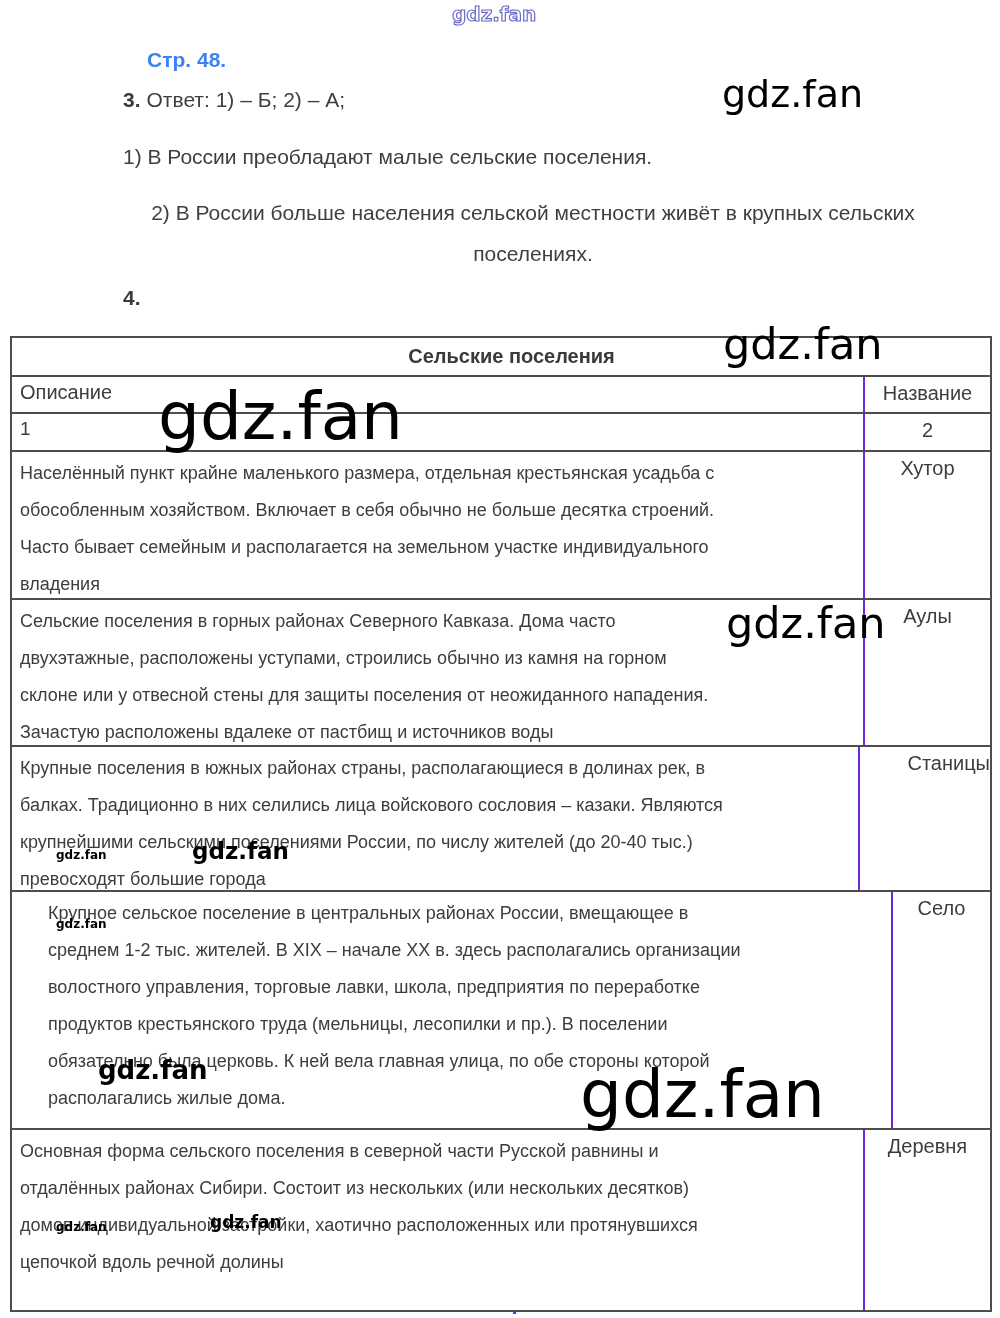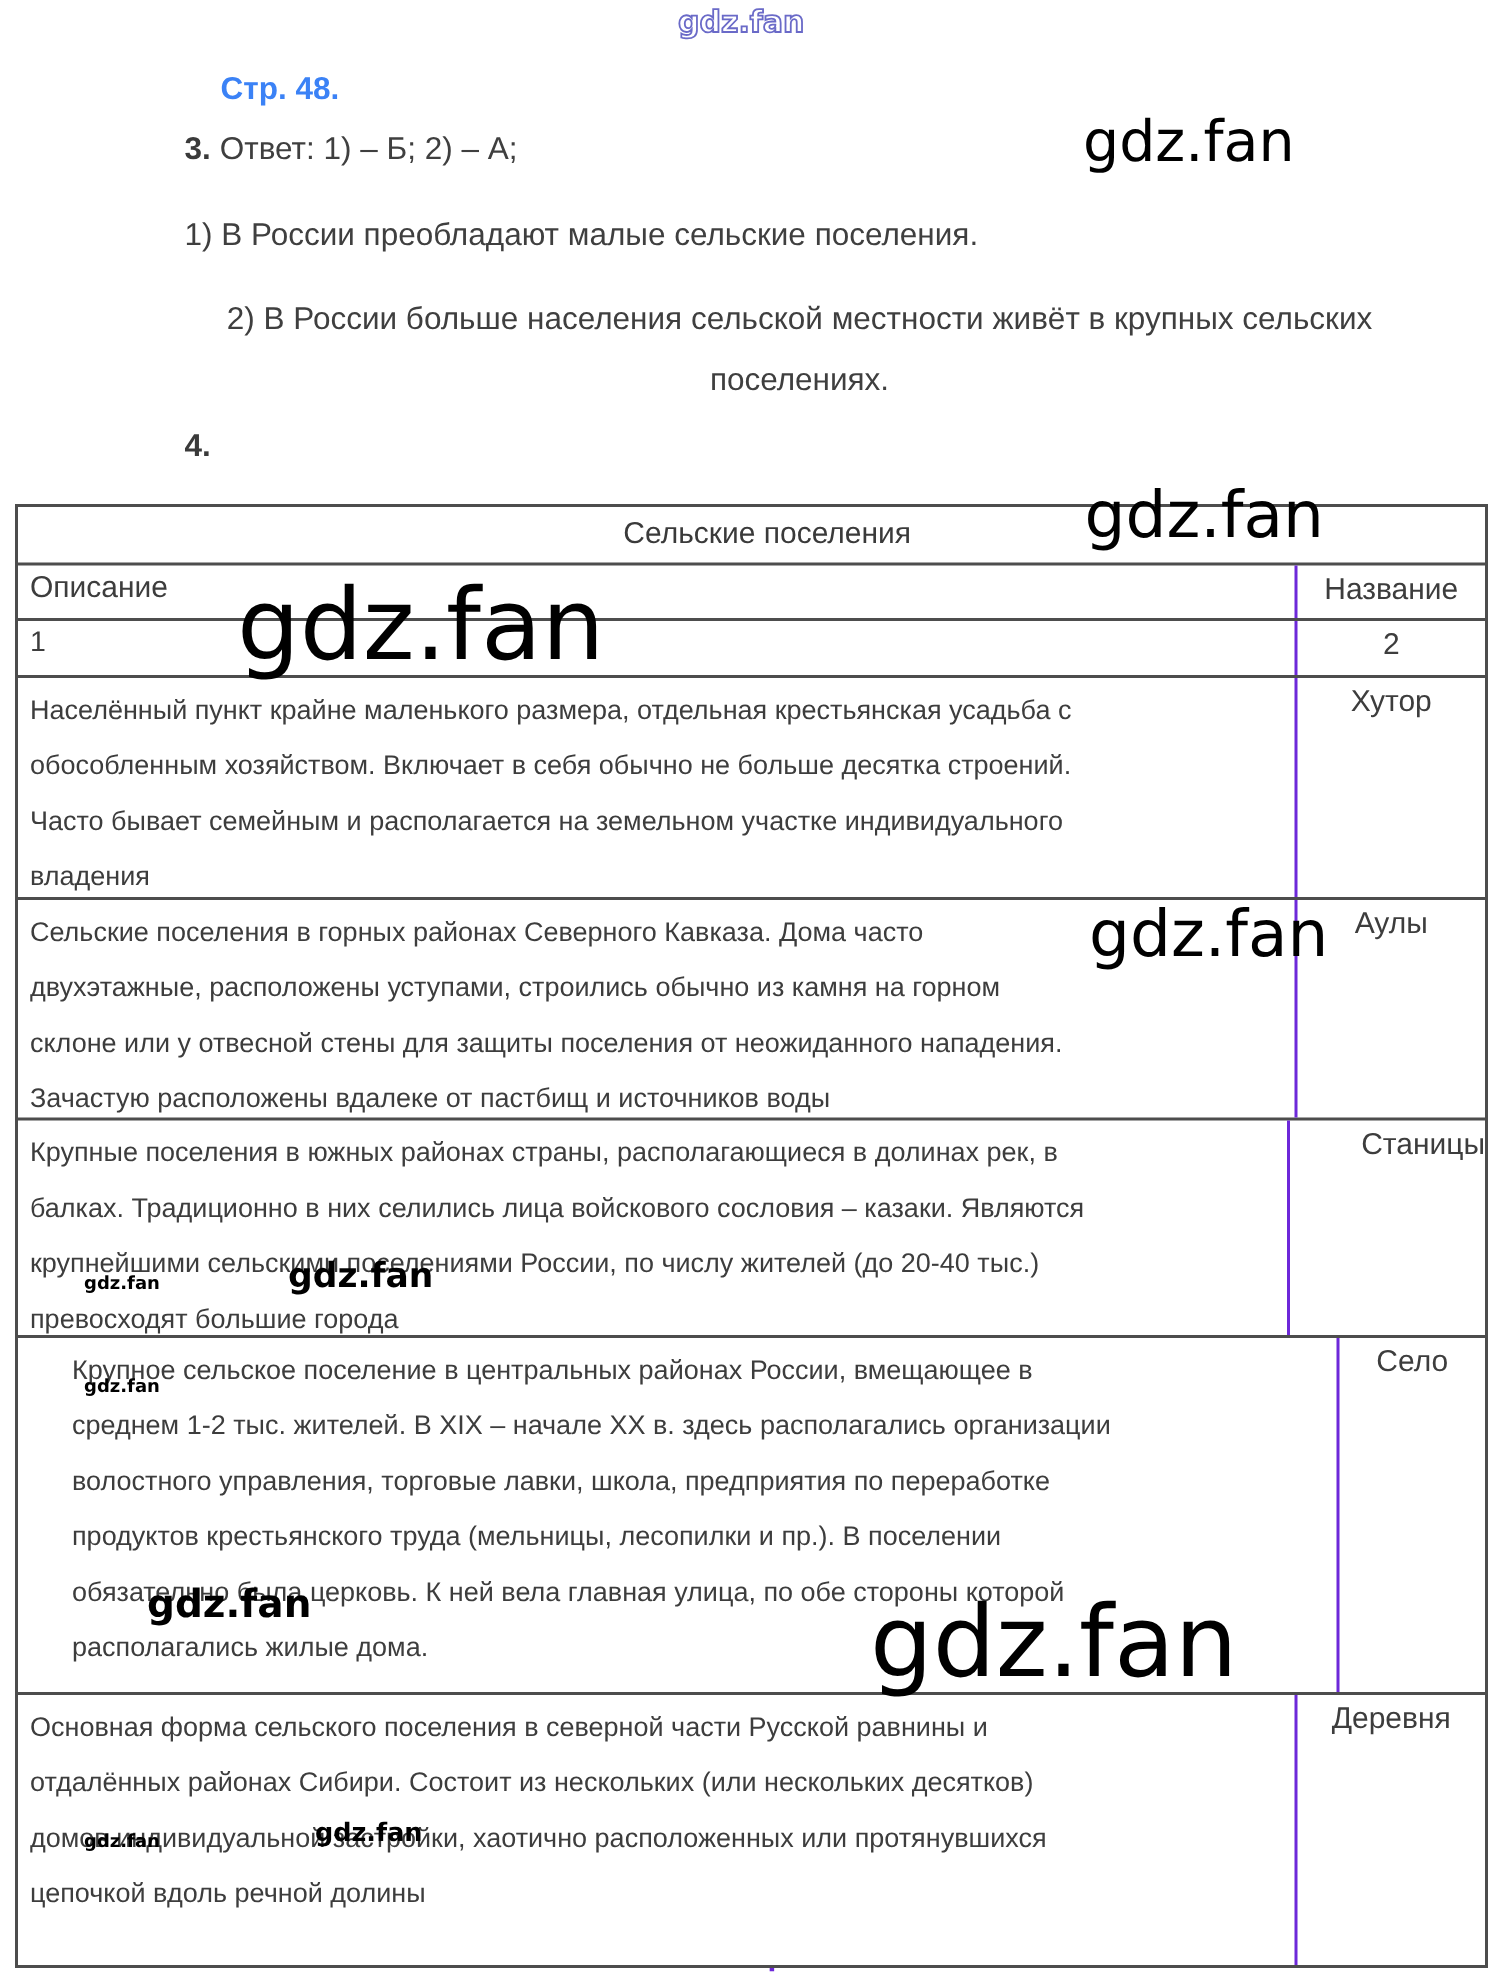--- a/index.html
+++ b/index.html
@@ -43,21 +43,21 @@
   .settlements-table {
     left: 10px; top: 336px; width: 978px;
     border: 2px solid #4d4d4d;
     background: #ffffff;
     z-index: 2;
   }
   .t-row { box-sizing: border-box; display: flex; }
   .t-row + .t-row { border-top: 2px solid #4d4d4d; }
   .t-title {
     height: 37px; align-items: center; justify-content: center;
-    font-size: 20px; font-weight: normal; color: #3a3a3a; margin-left: 21px;
+    font-size: 20px; font-weight: bold; color: #3a3a3a; margin-left: 21px;
   }
   .t-head { height: 37px; font-size: 20px; }
   .t-nums { height: 38px; font-size: 19px; }
   .c-desc {
     box-sizing: border-box; width: 853px;
     border-right: 2px solid #6d28d9;
     padding: 4px 10px 0 8px;
   }
   .c-name {
     box-sizing: border-box; flex: 1;

